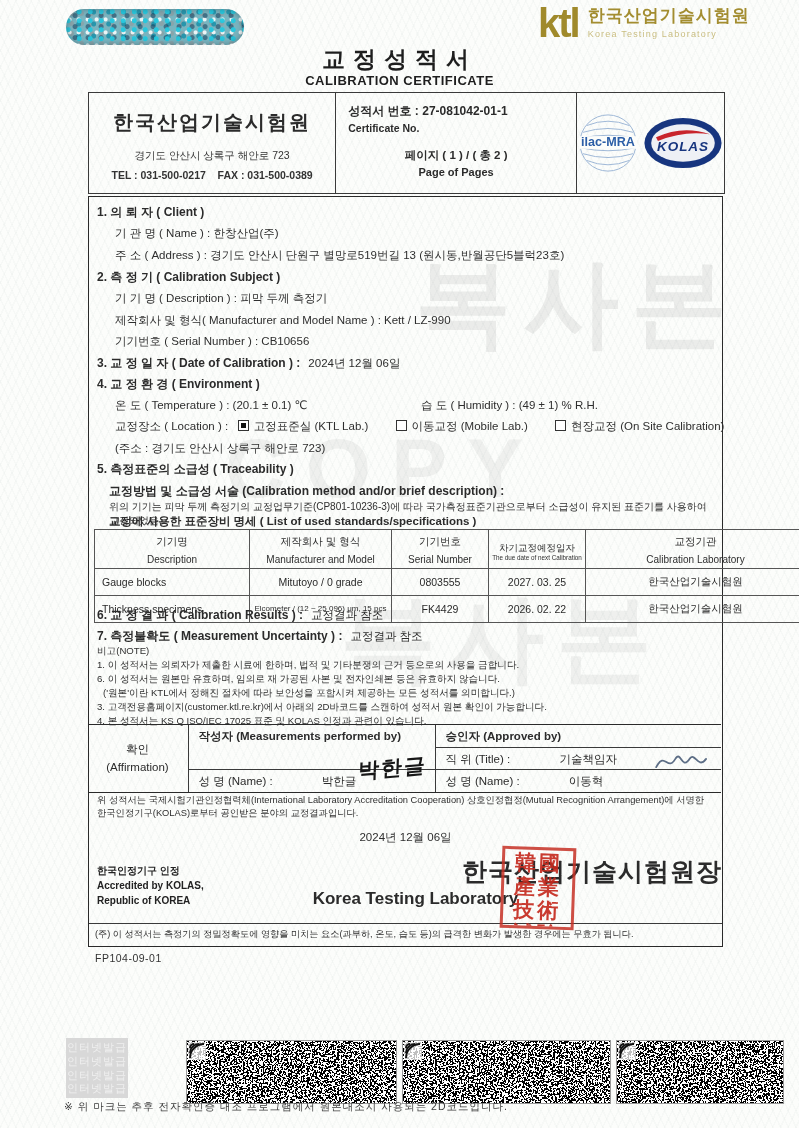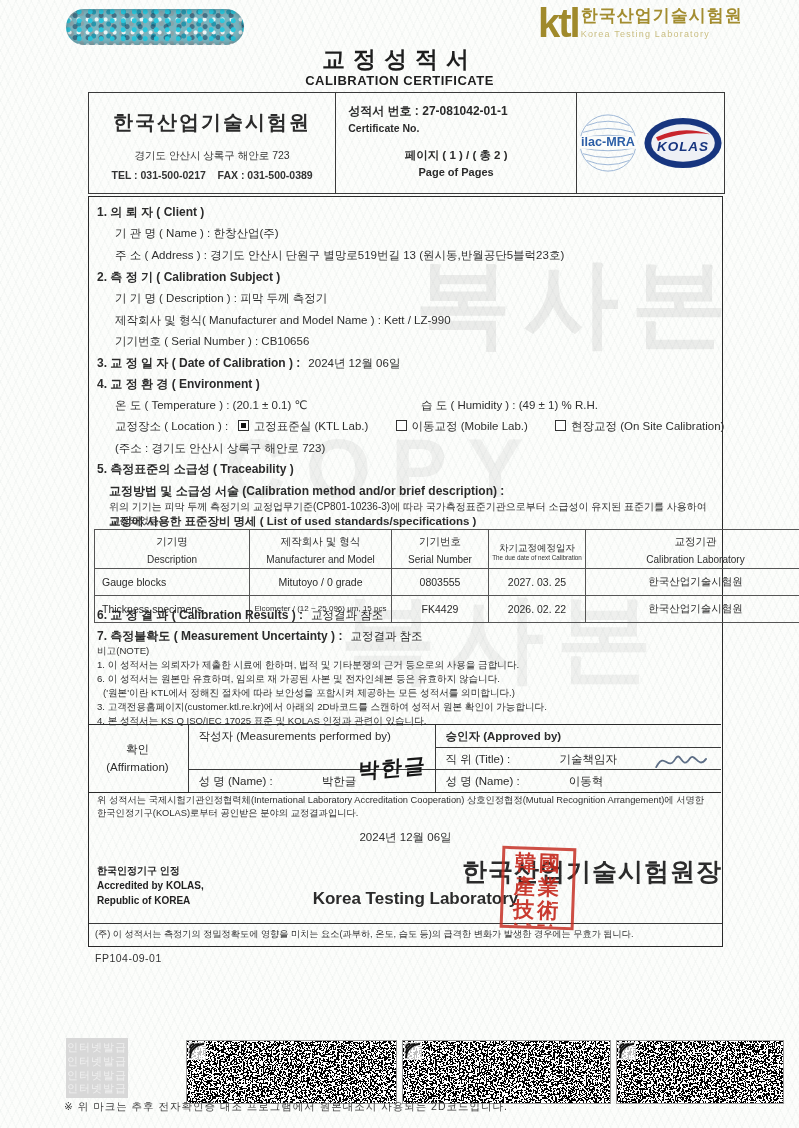--- a/index.html
+++ b/index.html
@@ -19,21 +19,21 @@
         background-color:#79b4bf;
         background-image:
           radial-gradient(circle at 20% 30%, rgba(36,200,222,.95) 0 2px, transparent 3px),
           radial-gradient(circle at 70% 60%, rgba(20,60,90,.55) 0 2px, transparent 3px),
           radial-gradient(circle at 40% 80%, rgba(255,255,255,.85) 0 1.5px, transparent 2.5px),
           radial-gradient(circle at 85% 25%, rgba(25,145,170,.85) 0 2px, transparent 3px),
           radial-gradient(circle at 55% 45%, rgba(140,160,165,.8) 0 2px, transparent 3px);
         background-size:11px 9px,13px 11px,9px 13px,15px 12px,10px 10px;
         box-shadow:inset 0 0 6px rgba(40,70,80,.5);}
   
-  .ktl-logo{left:538px;top:4px;display:flex;align-items:flex-start;gap:2px;}
+  .ktl-logo{left:538px;top:4px;display:flex;align-items:flex-start;gap:9px;}
   .ktl-word{font-size:40px;font-weight:bold;color:#a08a2b;letter-spacing:-2px;line-height:.95;}
   .ktl-kr{font-size:17px;font-weight:bold;color:#a38d30;letter-spacing:1px;}
   .ktl-en{font-size:9px;color:#c9bd80;letter-spacing:1.2px;margin-top:2px;}
   
   .title-kr{left:0;top:44px;width:100%;text-align:center;font-size:23px;font-weight:bold;letter-spacing:8px;color:#1e1e1e;}
   .title-en{left:0;top:73px;width:100%;text-align:center;font-size:13px;font-weight:bold;letter-spacing:.5px;color:#1e1e1e;}
   
   .hdr{left:88px;top:92px;width:635px;height:100px;border:1.5px solid #3a3a3a;display:flex;z-index:1;background:transparent;}
   .hdr-c1{width:252px;border-right:1px solid #3a3a3a;text-align:center;padding-top:16px;box-sizing:border-box;}
   .hdr-c1 .nm{font-size:20px;font-weight:bold;letter-spacing:2px;}
@@ -63,21 +63,21 @@
   .hen-sm{font-size:6.3px;line-height:1.1;display:block;}
   .stbl td{font-size:10.5px;text-align:center;height:24px;color:#2a2a2a;}
   .stbl td.l{text-align:left;padding-left:7px;}
   .stbl td.small{font-size:8px;line-height:1.2;}
   
   .note{position:absolute;left:8px;font-size:9.6px;white-space:nowrap;color:#2e2e2e;}
   
   .aff{position:absolute;left:-1.5px;top:527px;width:633px;height:67px;border-top:1.5px solid #2a2a2a;border-bottom:1.5px solid #2a2a2a;display:flex;box-sizing:content-box;}
   .aff-c1{width:100px;border-right:1px solid #3a3a3a;display:flex;flex-direction:column;justify-content:center;align-items:center;font-size:11.5px;line-height:1.55;}
   .aff-c2{width:246px;border-right:1px solid #3a3a3a;position:relative;}
-  .aff-c2 .hd{font-size:11.5px;font-weight:normal;padding:4px 8px 0 10px;}
+  .aff-c2 .hd{font-size:11.5px;font-weight:bold;padding:4px 8px 0 10px;}
   .aff-row{position:absolute;left:0;right:0;bottom:0;height:23px;border-top:1px solid #3a3a3a;font-size:11.5px;padding:4px 0 0 10px;box-sizing:border-box;}
   .aff-c3{flex:1;position:relative;font-size:11.5px;}
   .aff-c3 .r1{height:22px;padding:4px 0 0 10px;font-weight:bold;box-sizing:border-box;}
   .aff-c3 .r2{height:22px;border-top:1px solid #3a3a3a;padding:4px 0 0 10px;box-sizing:border-box;}
   .aff-c3 .r3{height:23px;border-top:1px solid #3a3a3a;padding:4px 0 0 10px;box-sizing:border-box;}
   .tabval{display:inline-block;margin-left:46px;}
   .sig-hw{position:absolute;right:8px;bottom:10px;font-size:21px;font-weight:bold;transform:rotate(-5deg) skewX(-7deg);color:#171717;letter-spacing:2px;}
   .sig-scribble{position:absolute;right:12px;top:22px;transform:rotate(9deg);}
   
   .ilacp{position:absolute;left:8px;top:597px;width:617px;font-size:9.3px;line-height:1.45;color:#2e2e2e;}

